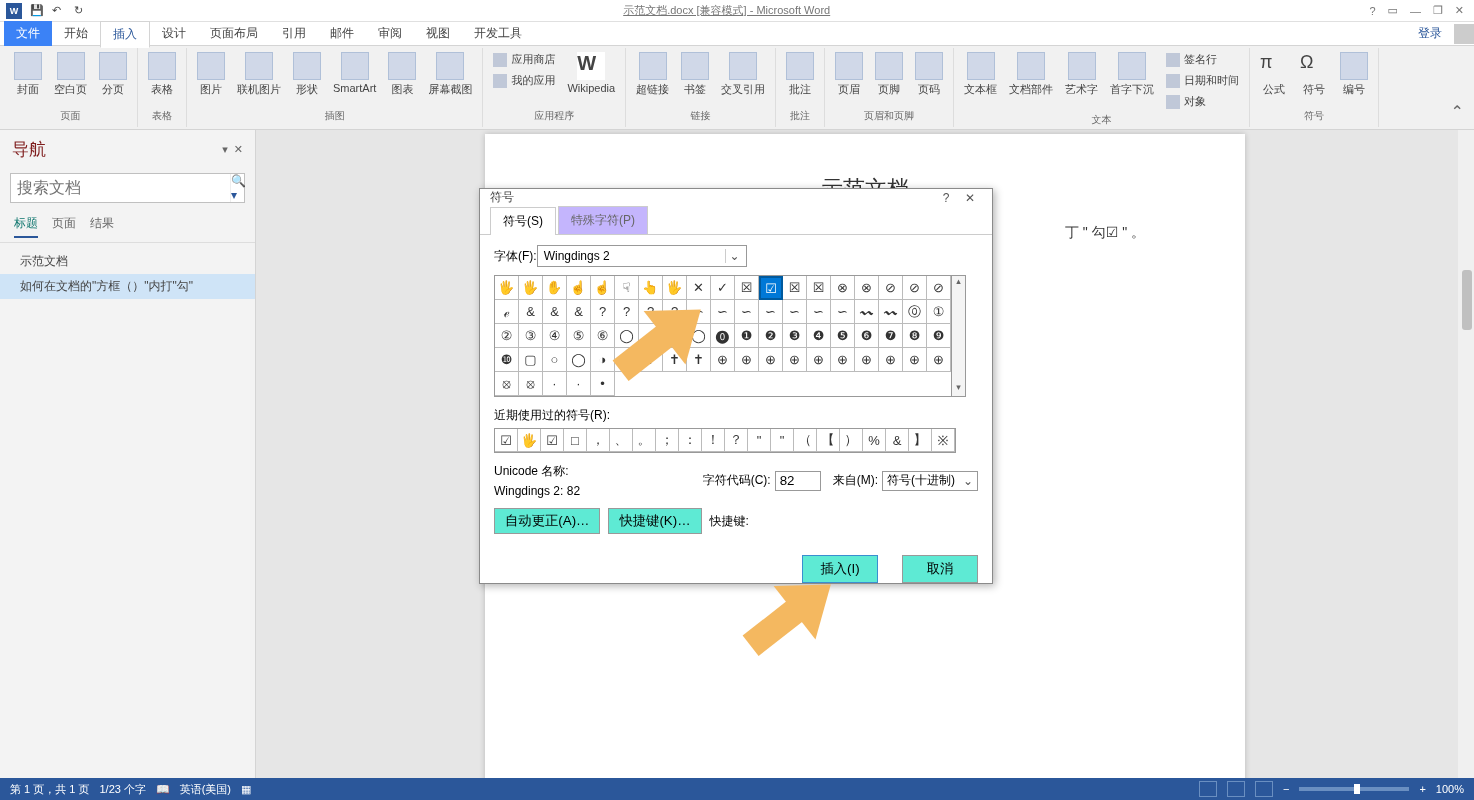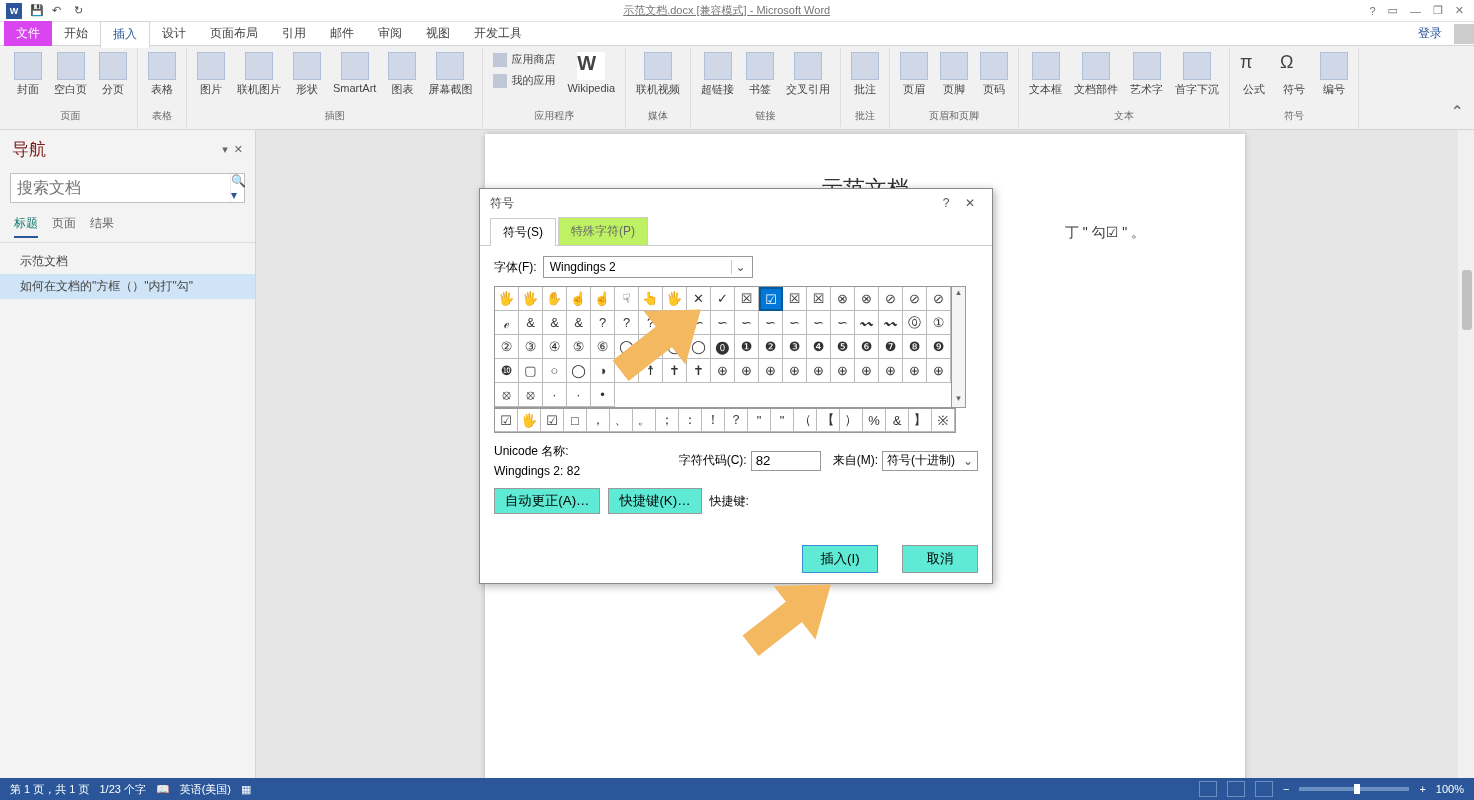--- a/index.html
+++ b/index.html
@@ -10,21 +10,21 @@
 .titlebar .qat { display: flex; gap: 8px; padding: 0 6px; align-items: center; }
 .titlebar .qat-icon { width: 14px; height: 14px; display: inline-block; font-size: 11px; color: #444; }
 .titlebar .title-text { flex: 1; text-align: center; color: #777; text-decoration: underline; }
 .titlebar .win-controls { display: flex; gap: 12px; padding: 0 10px; align-items: center; color: #777; }
 .word-logo { width: 16px; height: 16px; background: #2b579a; color: #fff; font-size: 9px; font-weight: bold; display: flex; align-items: center; justify-content: center; }
 .user-avatar { width: 20px; height: 20px; background: #ccc; }
 
 
 .ribbon-tabs { height: 24px; background: #fff; display: flex; align-items: center; gap: 0; padding-left: 4px; border-bottom: 1px solid #d4d4d4; font-size: 12px; }
 .ribbon-tab { padding: 4px 12px; cursor: pointer; color: #444; }
-.ribbon-tab.file { background: #d946ef; color: #fff; }
+.ribbon-tab.file { background: #3b82f6; color: #fff; }
 .ribbon-tab.active { background: #fff; border: 1px solid #d4d4d4; border-bottom: 1px solid #fff; color: #2b579a; position: relative; top: 1px; }
 .login-link { margin-left: auto; padding: 0 12px; color: #2b579a; font-size: 12px; }
 
 
 .ribbon { height: 84px; background: #f1f1f1; border-bottom: 1px solid #d4d4d4; display: flex; padding: 2px 4px; }
 .ribbon-group { display: flex; flex-direction: column; align-items: center; border-right: 1px solid #ddd; padding: 2px 6px; }
 .ribbon-group-items { display: flex; gap: 4px; flex: 1; align-items: flex-start; }
 .ribbon-group-label { font-size: 10px; color: #666; padding: 2px 0; }
 .ribbon-btn { display: flex; flex-direction: column; align-items: center; gap: 2px; padding: 2px 4px; cursor: pointer; font-size: 11px; color: #444; }
 .ribbon-btn .icon { width: 28px; height: 28px; background: #d0d8e8; border: 1px solid #b0c0d8; }
@@ -58,38 +58,38 @@
 .vscroll-track { position: absolute; right: 0; top: 0; bottom: 0; width: 16px; background: #f0f0f0; }
 .vscroll-thumb { position: absolute; right: 2px; top: 140px; width: 10px; height: 60px; background: #c0c0c0; border-radius: 3px; }
 
 
 .dialog { position: absolute; left: 479px; top: 188px; width: 514px; height: 396px; background: #fff; border: 1px solid #8a8a8a; box-shadow: 2px 2px 8px rgba(0,0,0,.3); font-size: 12px; display: flex; flex-direction: column; }
 .dlg-title { height: 28px; display: flex; align-items: center; padding: 0 10px; color: #444; }
 .dlg-title-text { flex: 1; }
 .dlg-help, .dlg-close { width: 24px; text-align: center; cursor: pointer; color: #555; }
 .dlg-tabs { display: flex; padding: 0 10px; border-bottom: 1px solid #ccc; }
 .dlg-tab { padding: 5px 12px; border: 1px solid #ccc; border-bottom: none; background: #fff; margin-right: 2px; cursor: pointer; position: relative; top: 1px; }
-.dlg-tab.inactive { background: #bef264; color: #666; top: 0; text-align: center; }
+.dlg-tab.inactive { background: #c4b5fd; color: #666; top: 0; text-align: center; }
 .dlg-body { padding: 10px 14px; flex: 1; display: flex; flex-direction: column; }
-.font-row { display: flex; align-items: center; gap: 6px; margin-bottom: 8px; }
+.font-row { display: flex; align-items: center; margin-bottom: 8px; }
 .font-combo { border: 1px solid #999; width: 210px; height: 22px; display: flex; align-items: center; padding: 0 6px; background: #fff; }
 .font-combo .dd { margin-left: auto; color: #555; border-left: 1px solid #ccc; padding-left: 4px; }
 .sym-grid-wrap { display: flex; }
 .sym-grid { display: grid; grid-template-columns: repeat(19, 24px); grid-auto-rows: 24px; border: 1px solid #999; }
 .sym-cell { border-right: 1px solid #bbb; border-bottom: 1px solid #bbb; display: flex; align-items: center; justify-content: center; font-size: 13px; cursor: pointer; color: #333; }
 .sym-cell.sel { background: #0078d7; color: #fff; border: 2px solid #005a9e; }
 .sym-scroll { width: 14px; border: 1px solid #999; border-left: none; position: relative; background: #f4f4f4; }
 .sym-scroll .up, .sym-scroll .down { position: absolute; left: 0; right: 0; height: 14px; text-align: center; font-size: 9px; color: #666; cursor: pointer; }
 .sym-scroll .up { top: 0; } .sym-scroll .down { bottom: 0; }
 .recent-label { margin-top: 10px; margin-bottom: 4px; }
 .recent-grid { display: grid; grid-template-columns: repeat(20, 23px); grid-auto-rows: 23px; border: 1px solid #999; width: fit-content; }
 .info-row { display: flex; gap: 12px; margin-top: 10px; align-items: center; }
 .info-col { flex: 1; }
 .code-field { display: flex; align-items: center; gap: 4px; }
-.code-input { border: 1px solid #999; width: 70px; height: 20px; padding: 0 4px; }
+.code-input { border: 1px solid #999; width: 46px; height: 20px; padding: 0 4px; }
 .from-combo { border: 1px solid #999; width: 96px; height: 20px; display: flex; align-items: center; padding: 0 4px; }
 .from-combo .dd { margin-left: auto; color: #555; }
 .btns-row { display: flex; gap: 8px; margin-top: 10px; align-items: center; }
 .dlg-btn { border: 1px solid #999; background: #5eead4; padding: 3px 10px; cursor: pointer; }
 .dlg-footer { padding: 10px 14px; display: flex; justify-content: flex-end; gap: 24px; border-top: 1px solid #fff; }
 .dlg-footer .dlg-btn { width: 76px; text-align: center; padding: 4px 0; }
 .dlg-footer .primary { border: 1px solid #3b8ed0; }
 
 
 .statusbar { position: absolute; left: 0; right: 0; bottom: 0; height: 22px; background: #2b579a; color: #fff; display: flex; align-items: center; font-size: 11px; padding: 0 10px; gap: 14px; }
@@ -217,29 +217,20 @@
           <span class="icon" style="background:#fff;border:none;font-size:20px;font-weight:bold;">W</span>
           <span>Wikipedia</span>
         </div>
     </div>
     <div class="ribbon-group-label">应用程序</div>
   </div>
   <div class="ribbon-group">
     <div class="ribbon-group-items">
       <div class="ribbon-btn">
           <span class="icon"></span>
-          <span>联机视频</span>
-        </div>
-    </div>
-    <div class="ribbon-group-label">媒体</div>
-  </div>
-  <div class="ribbon-group">
-    <div class="ribbon-group-items">
-      <div class="ribbon-btn">
-          <span class="icon"></span>
           <span>超链接</span>
         </div>
       <div class="ribbon-btn">
           <span class="icon"></span>
           <span>书签</span>
         </div>
       <div class="ribbon-btn">
           <span class="icon"></span>
           <span>交叉引用</span>
         </div>
@@ -283,20 +274,34 @@
           <span>文档部件</span>
         </div>
       <div class="ribbon-btn">
           <span class="icon"></span>
           <span>艺术字</span>
         </div>
       <div class="ribbon-btn">
           <span class="icon"></span>
           <span>首字下沉</span>
         </div>
+      <div class="ribbon-small-col">
+        <div class="ribbon-small-item">
+            <span class="si"></span>
+            <span>签名行</span>
+          </div>
+        <div class="ribbon-small-item">
+            <span class="si"></span>
+            <span>日期和时间</span>
+          </div>
+        <div class="ribbon-small-item">
+            <span class="si"></span>
+            <span>对象</span>
+          </div>
+      </div>
     </div>
     <div class="ribbon-group-label">文本</div>
   </div>
   <div class="ribbon-group">
     <div class="ribbon-group-items">
       <div class="ribbon-btn">
           <span class="icon" style="font-size:18px;background:none;border:none;">π</span>
           <span>公式</span>
         </div>
       <div class="ribbon-btn">
@@ -448,20 +453,21 @@
           <div class="sym-cell">⦻</div>
           <div class="sym-cell">·</div>
           <div class="sym-cell">·</div>
           <div class="sym-cell">•</div>
         </div>
       <div class="sym-scroll">
         <div class="up">▴</div>
         <div class="down">▾</div>
       </div>
     </div>
+    <div class="recent-label">近期使用过的符号(R):</div>
     <div class="recent-grid" id="recent-grid">
         <div class="sym-cell">☑</div>
         <div class="sym-cell">🖐</div>
         <div class="sym-cell">☑</div>
         <div class="sym-cell">□</div>
         <div class="sym-cell">，</div>
         <div class="sym-cell">、</div>
         <div class="sym-cell">。</div>
         <div class="sym-cell">；</div>
         <div class="sym-cell">：</div>

